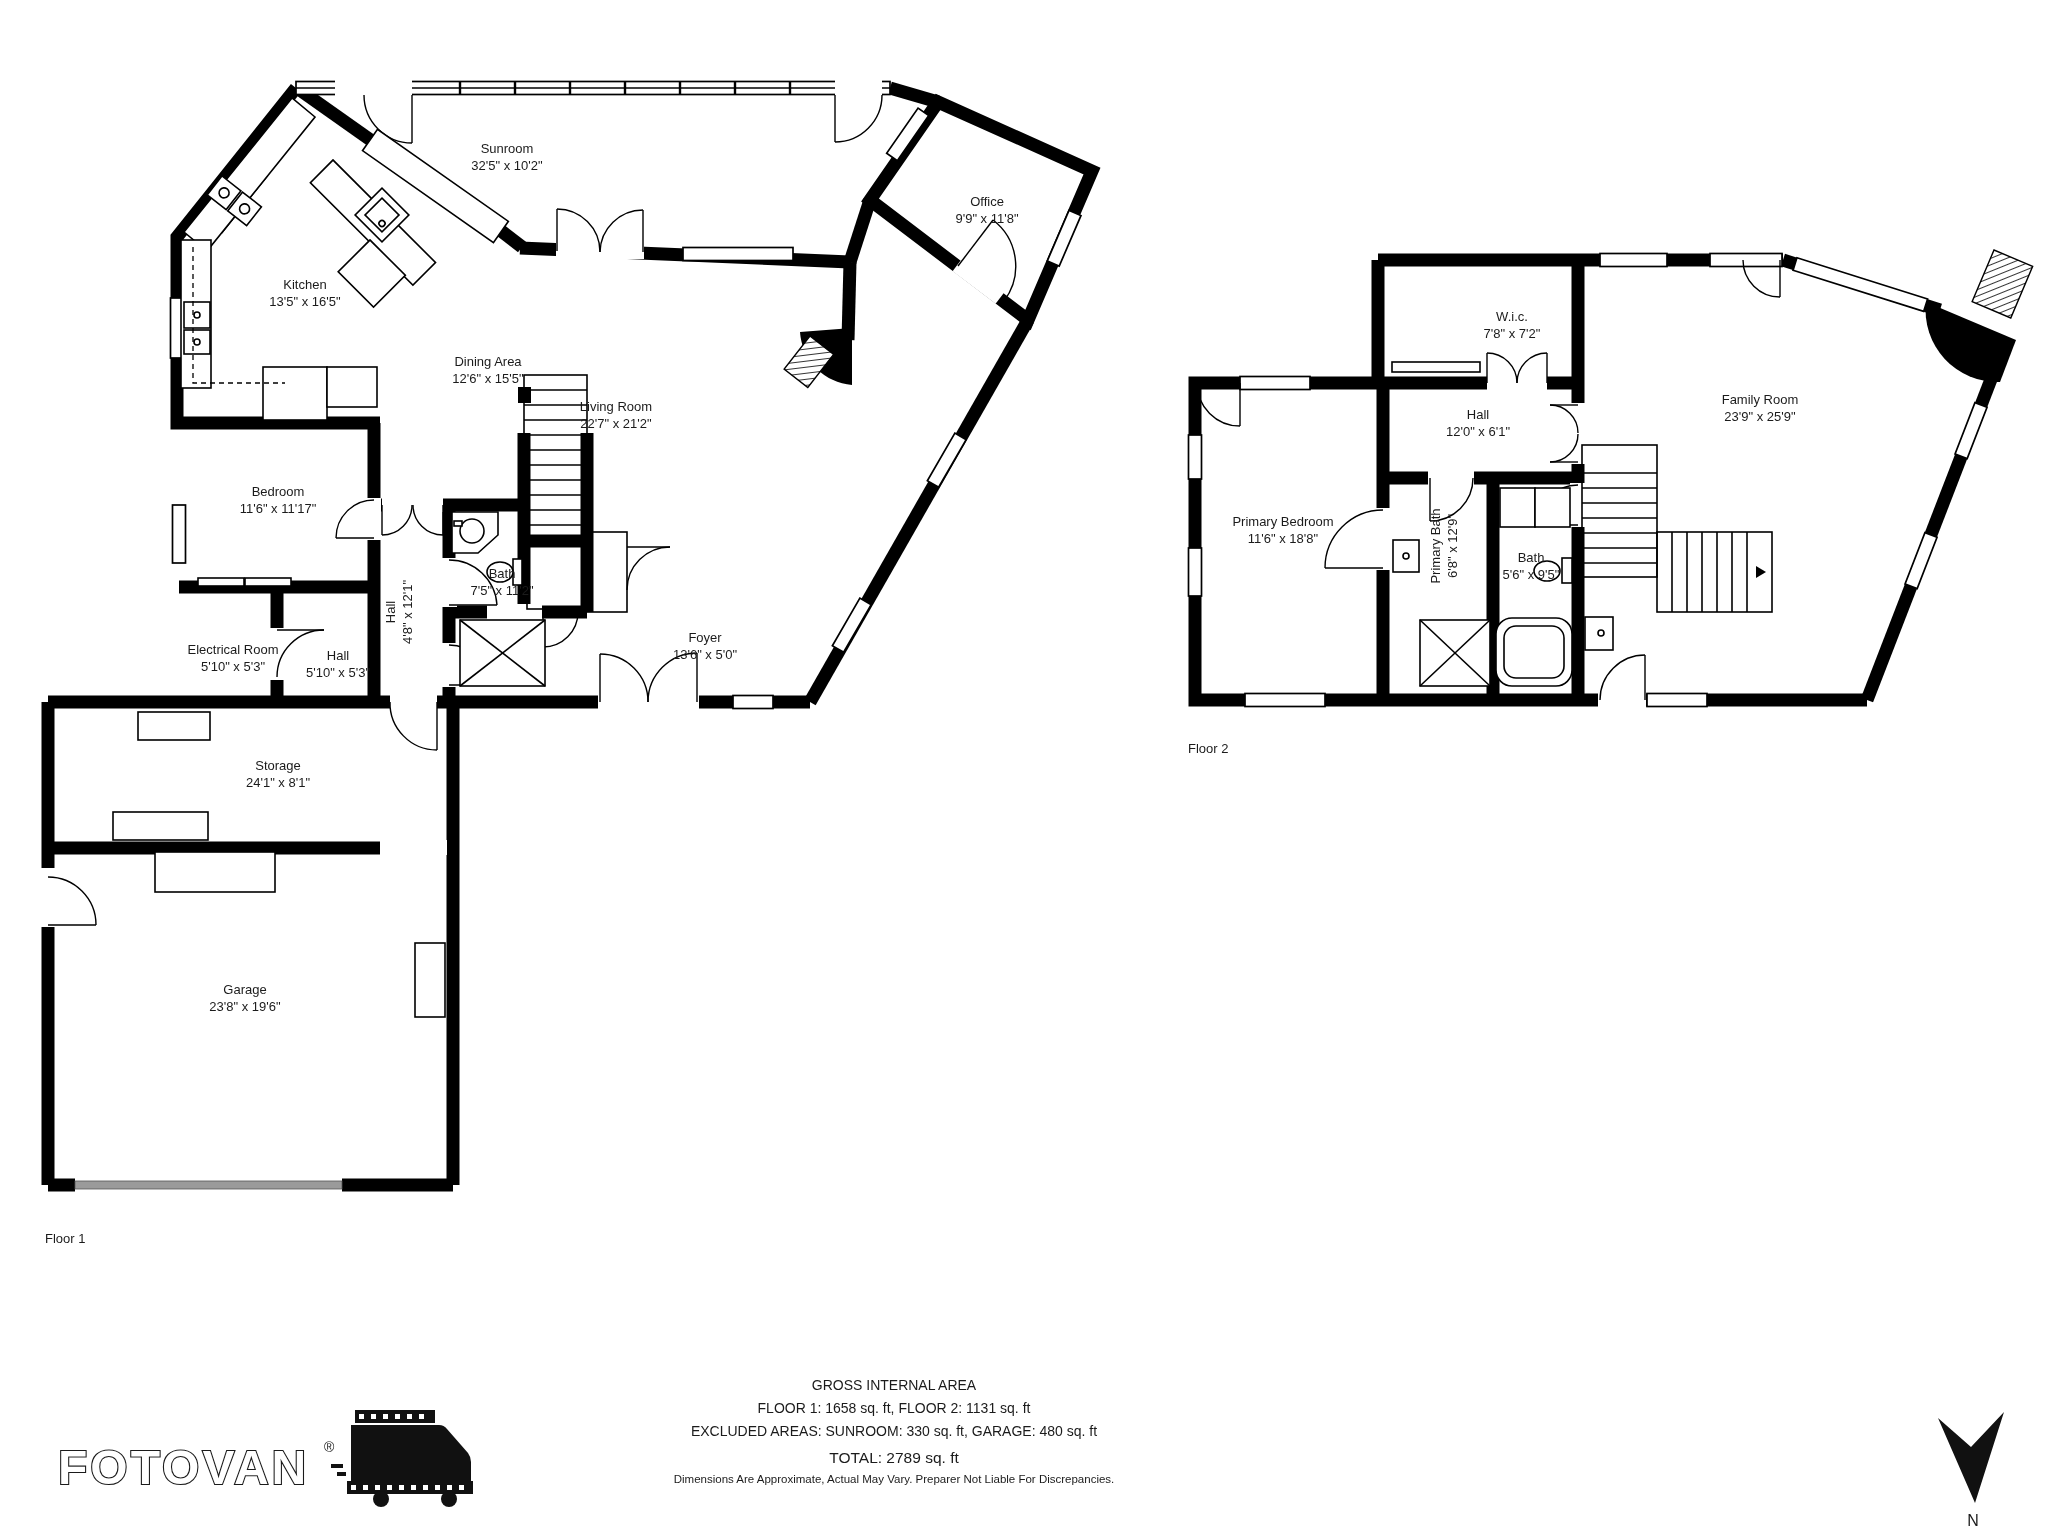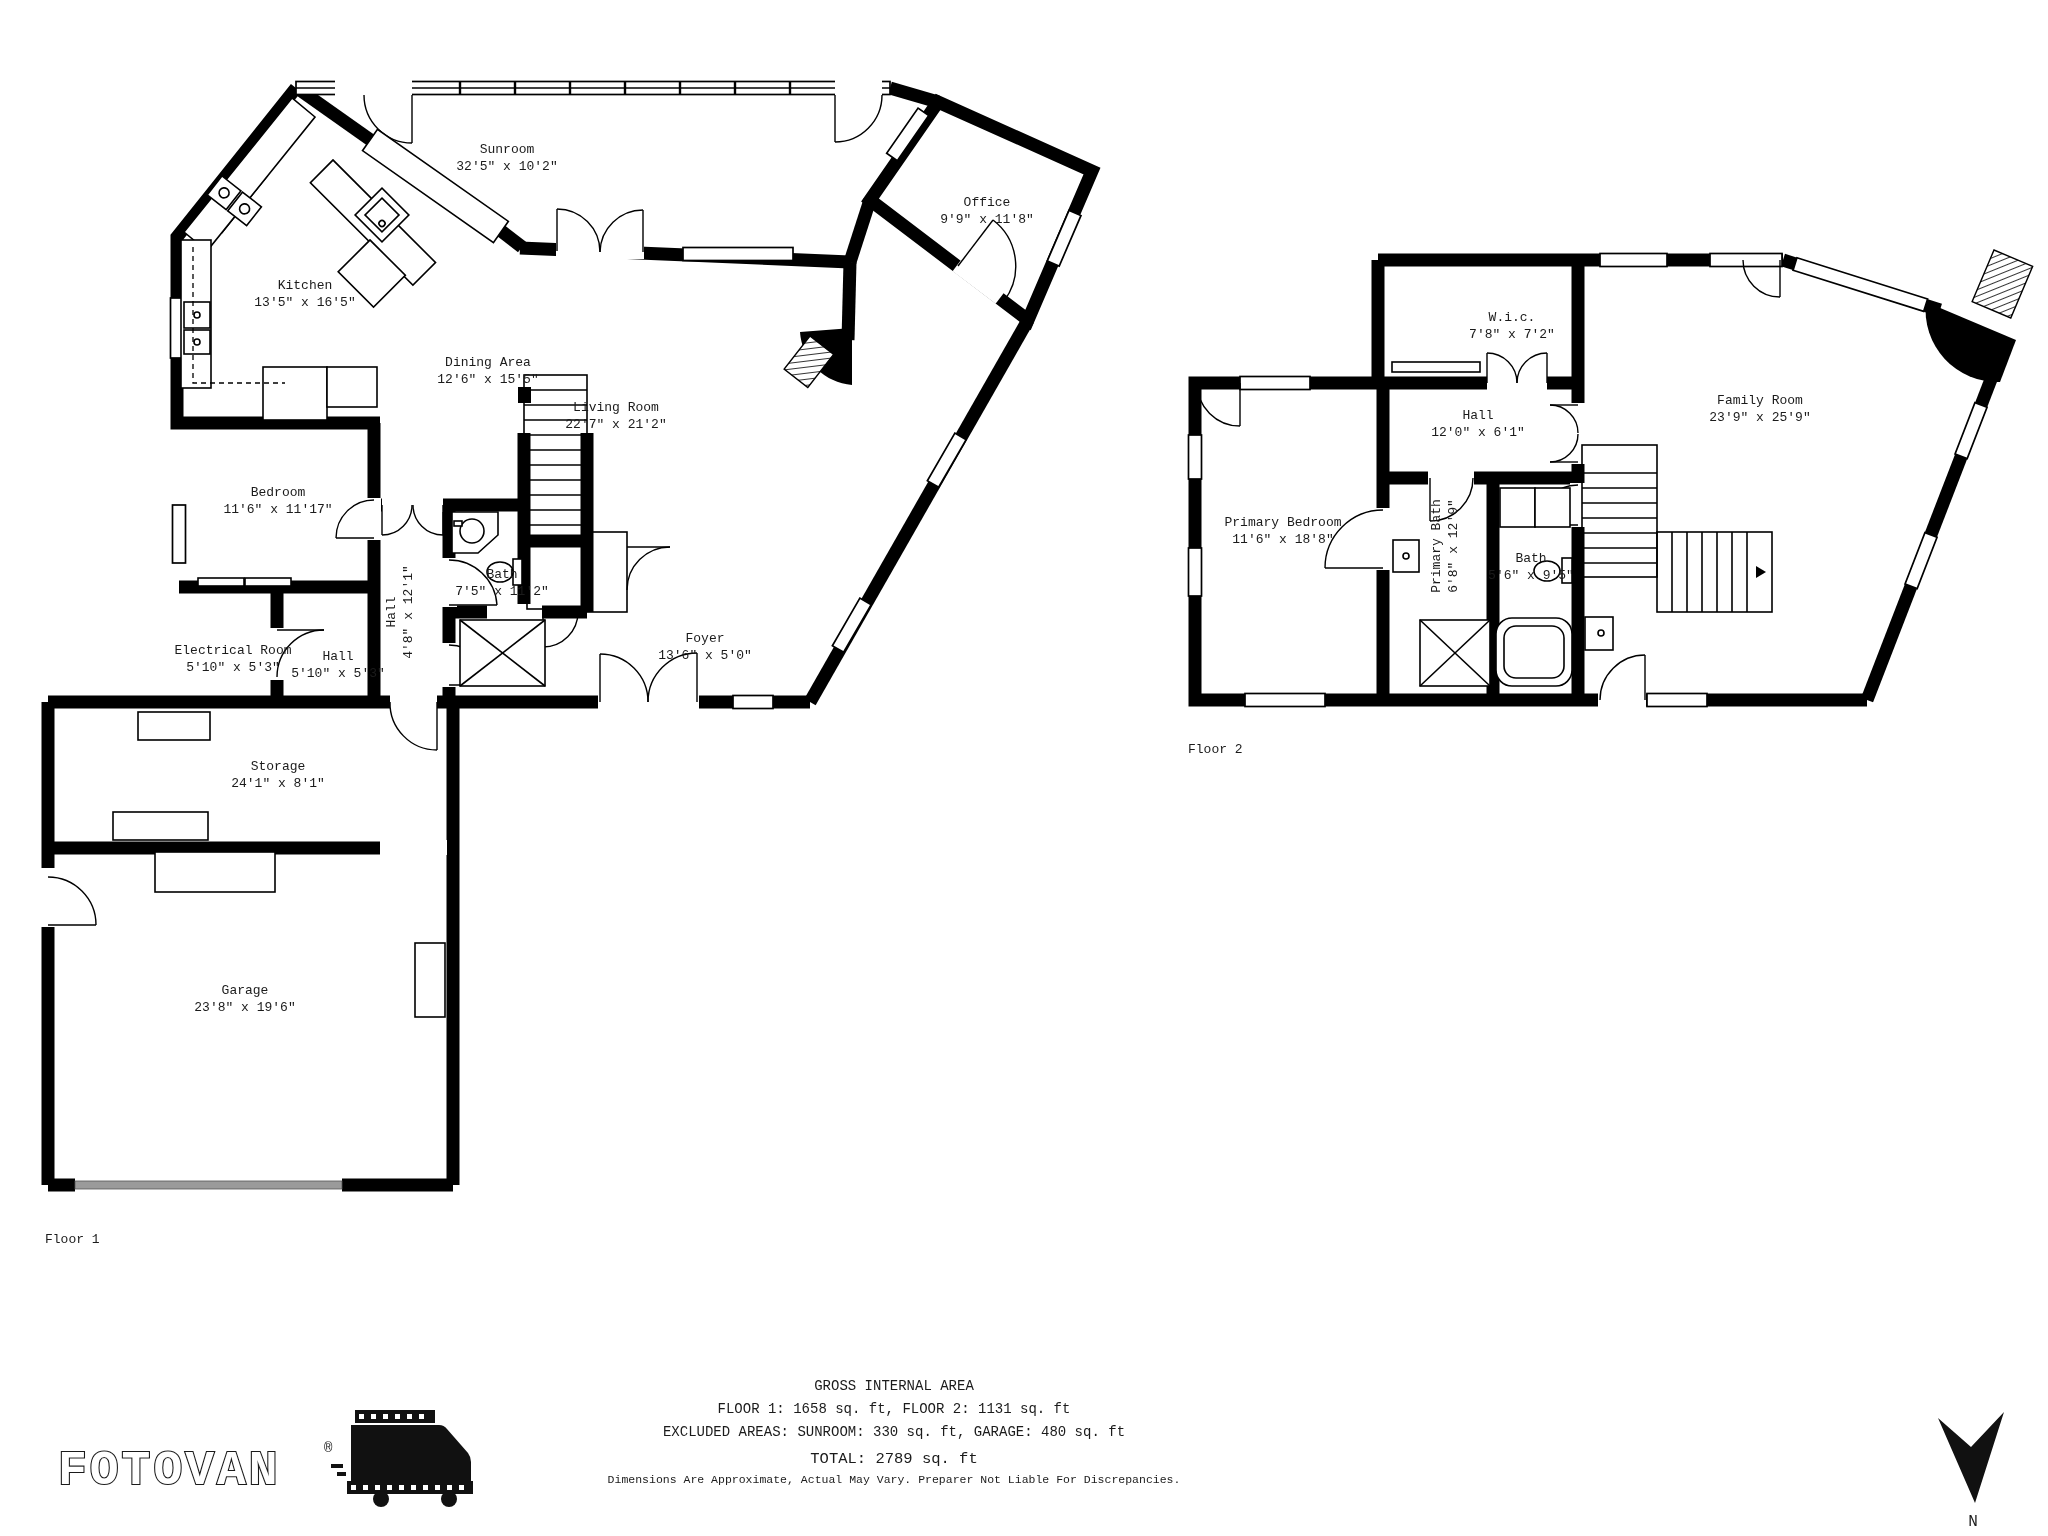--- a/index.html
+++ b/index.html
@@ -1,17 +1,17 @@
 <!DOCTYPE html>
 <html><head>
 <meta charset="utf-8">
 <style>
   html,body{margin:0;padding:0;background:#fff;}
   .page{position:relative;width:2048px;height:1536px;background:#fff;overflow:hidden;
-        font-family:Liberation Mono, monospace;}
+        font-family:Liberation Sans, sans-serif;}
   svg{position:absolute;left:0;top:0;}
   .wall{stroke:#000;stroke-width:13;fill:none;stroke-linecap:butt;}
   .thin{stroke:#000;stroke-width:1.6;fill:none;}
   .fix{fill:#fff;stroke:#000;stroke-width:1.6;}
   .win{fill:#fff;stroke:#000;stroke-width:1.7;}
   .gap{fill:#fff;stroke:none;}
   .arc{stroke:#000;stroke-width:1.4;fill:none;}
   .dash{stroke:#000;stroke-width:1.3;fill:none;stroke-dasharray:5 4;}
   .blk{fill:#000;stroke:none;}
   .mull{stroke:#000;stroke-width:2.4;}

